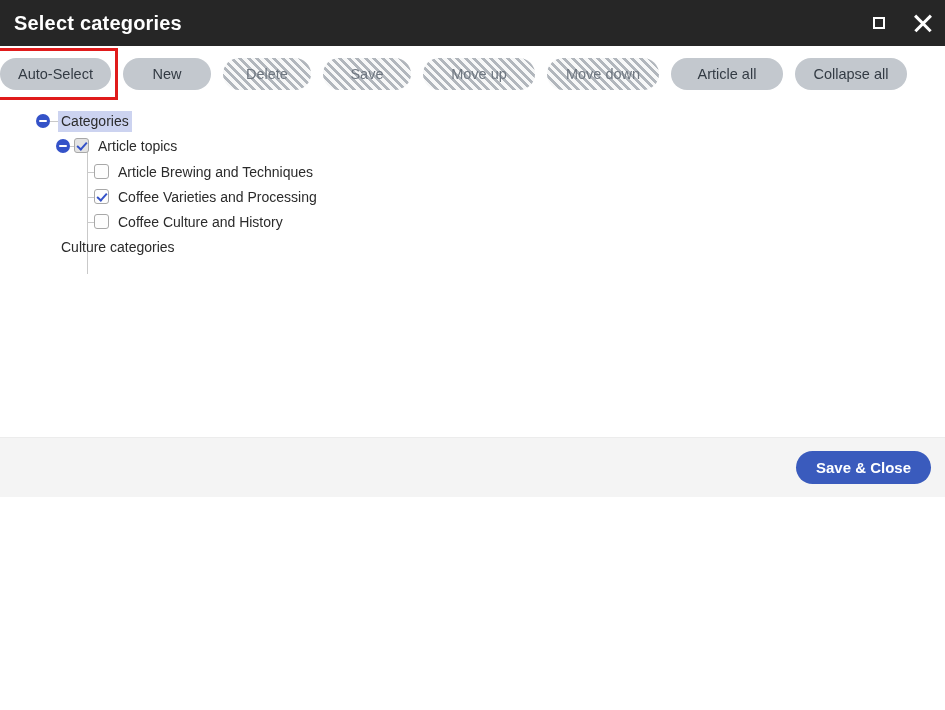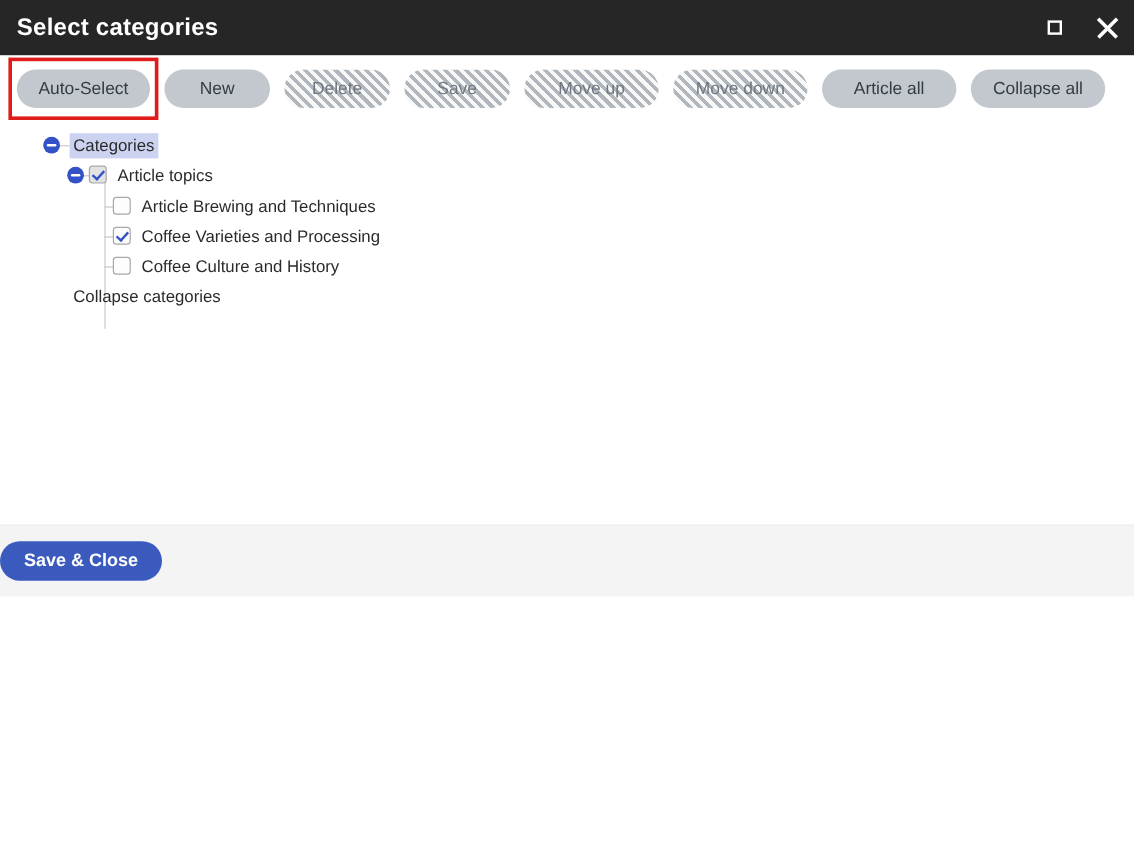--- a/index.html
+++ b/index.html
@@ -83,21 +83,20 @@
   }
   .close-glyph::before { transform: rotate(45deg); }
   .close-glyph::after  { transform: rotate(-45deg); }
 
   
   .toolbar {
     height: 55px;
     flex: 0 0 auto;
     display: flex;
     align-items: center;
-    padding-left: 14px;
     gap: 12px;
     background: #ffffff;
   }
 
   .tb-wrap {
     position: relative;
     display: inline-flex;
   }
 
   .tb-btn {
@@ -231,20 +230,21 @@
   }
 
   
   .footer {
     height: 60px;
     flex: 0 0 auto;
     background: #f4f4f4;
     border-top: 1px solid #ececec;
     display: flex;
     align-items: center;
+    justify-content: flex-end;
     padding-right: 14px;
   }
 
   .save-btn {
     height: 33px;
     min-width: 128px;
     border-radius: 17px;
     border: none;
     background: #3a5bbd;
     color: #ffffff;
@@ -343,21 +343,21 @@
       </div>
 
       <div class="tree-row">
         <span class="stub" style="left:75px; top:12px; width:8px;"></span>
         <span class="chk" style="left:82px; top:4px;"></span>
         <span class="node-label" style="left:103px; top:2px;">Coffee Culture and History</span>
       </div>
 
 
       <div class="tree-row" style="height:25px;">
-        <span class="node-label" style="left:46px; top:2px;">Collapse categories</span>
+        <span class="node-label" style="left:46px; top:2px;">Culture categories</span>
       </div>
 
     </div>
   </div>
 
   <div class="footer">
     <button class="save-btn">Save &amp; Close</button>
   </div>
 
 </div>

